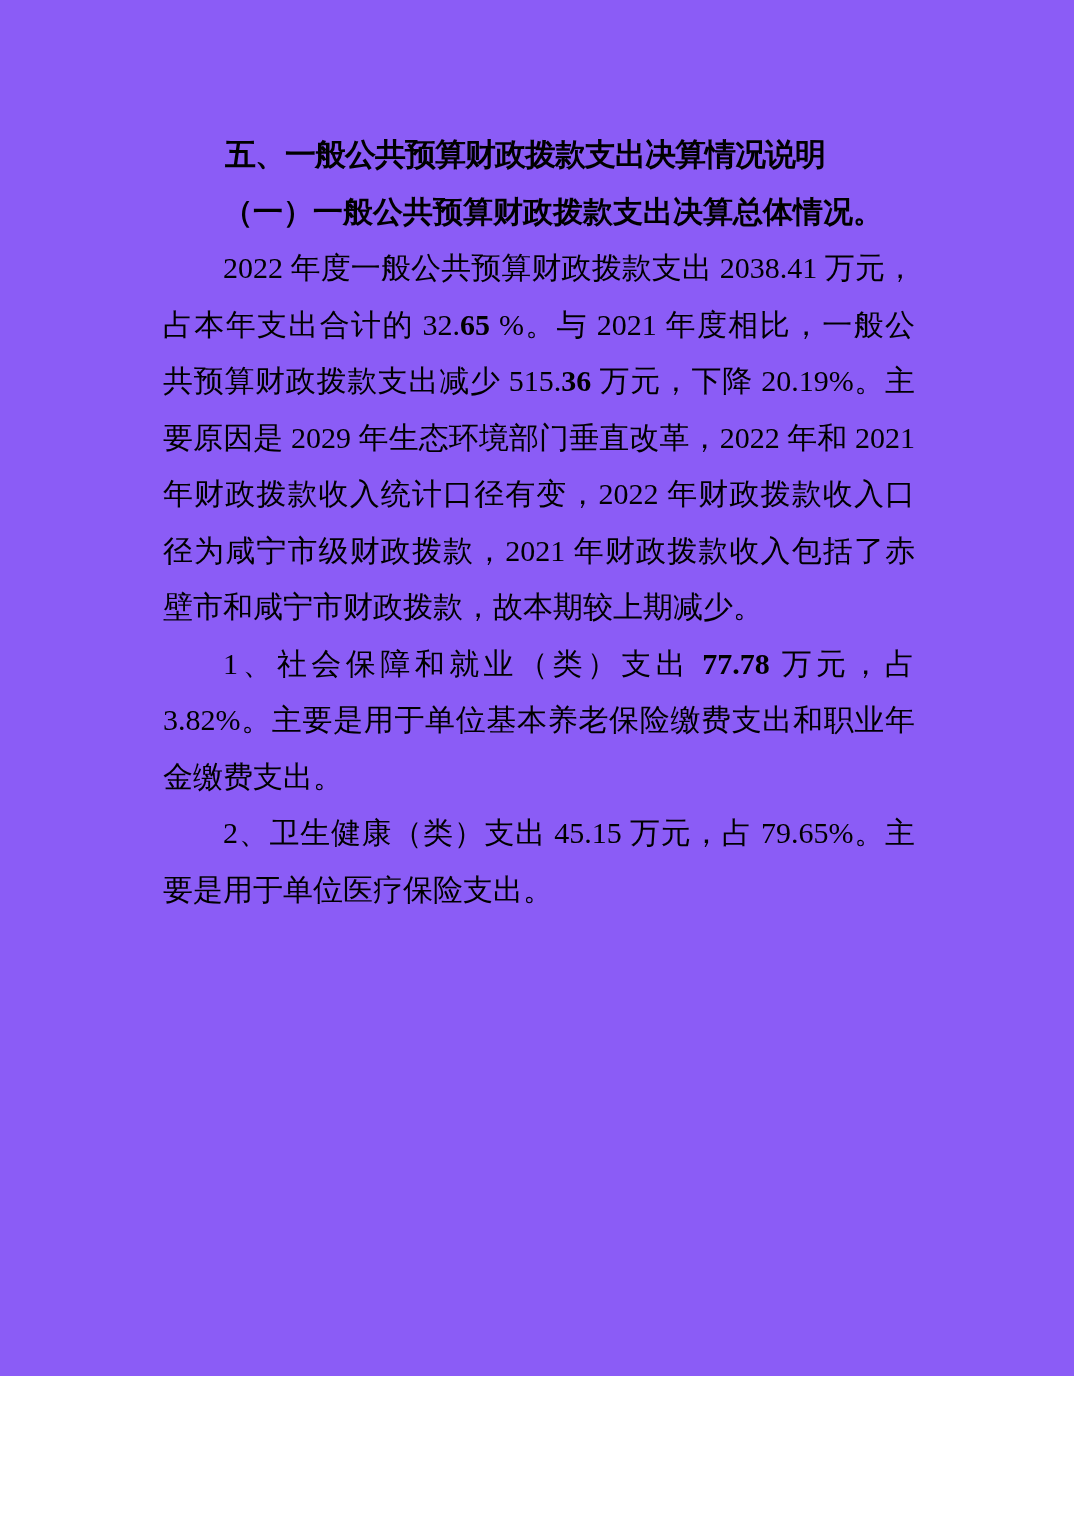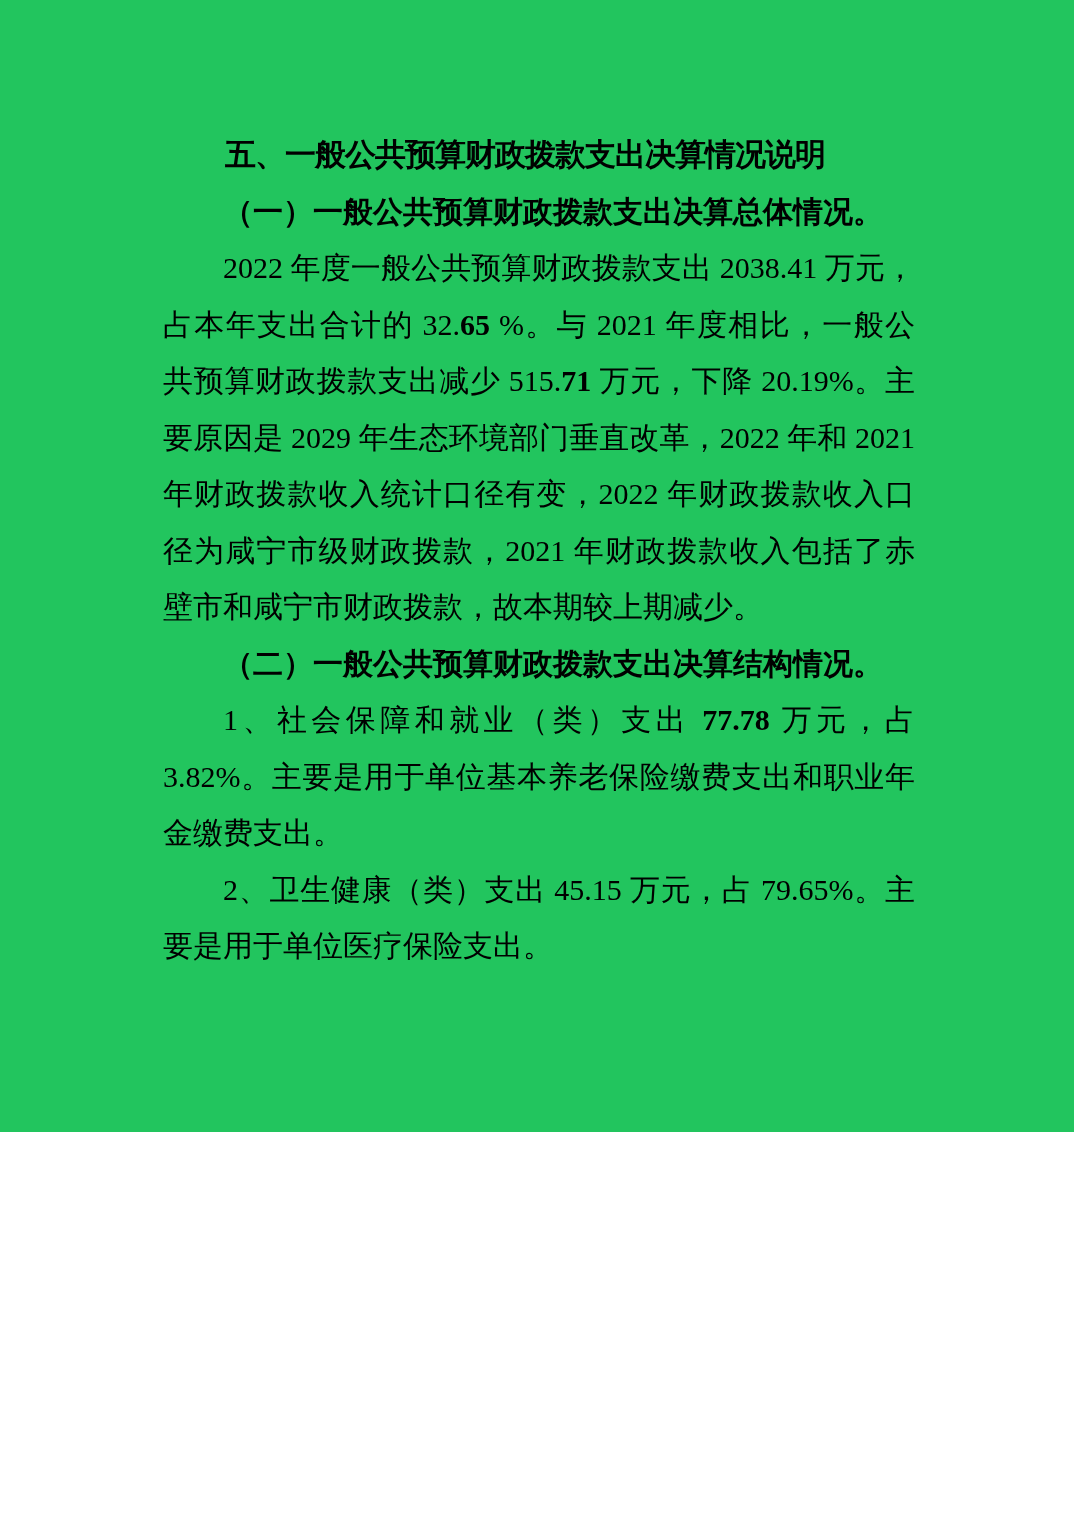--- a/index.html
+++ b/index.html
@@ -3,22 +3,22 @@
 <meta charset="utf-8">
 <style>
   html, body {
     margin: 0;
     padding: 0;
     background: #ffffff;
   }
   .page {
     position: relative;
     width: 1074px;
-    height: 1132px;
-    background: #22c55e;
+    height: 1376px;
+    background: #8b5cf6;
     color: #000000;
     overflow: hidden;
     font-family: "Liberation Serif", "DejaVu Serif", serif;
   }
   .content {
     position: absolute;
     left: 163px;
     top: 127px;
     width: 752px;
   }
@@ -60,20 +60,19 @@
   }
 </style>
 </head>
 <body>
 
 <div class="page">
   <div class="content">
     <h1 class="doc-title">五、一般公共预算财政拨款支出决算情况说明</h1>
     <div>
         <p class="para subheading"><span class="bold">（一）一般公共预算财政拨款支出决算总体情况。</span></p>
-        <p class="para body"><span>2022 年度一般公共预算财政拨款支出 2038.41 万元，占本年支出合计的 32.</span><span class="bold">65</span><span> %。与 2021 年度相比，一般公共预算财政拨款支出减少 515.</span><span class="bold">71</span><span> 万元，下降 20.19%。主要原因是 2029 年生态环境部门垂直改革，2022 年和 2021 年财政拨款收入统计口径有变，2022 年财政拨款收入口径为咸宁市级财政拨款，2021 年财政拨款收入包括了赤壁市和咸宁市财政拨款，故本期较上期减少。</span></p>
-        <p class="para subheading"><span class="bold">（二）一般公共预算财政拨款支出决算结构情况。</span></p>
+        <p class="para body"><span>2022 年度一般公共预算财政拨款支出 2038.41 万元，占本年支出合计的 32.</span><span class="bold">65</span><span> %。与 2021 年度相比，一般公共预算财政拨款支出减少 515.</span><span class="bold">36</span><span> 万元，下降 20.19%。主要原因是 2029 年生态环境部门垂直改革，2022 年和 2021 年财政拨款收入统计口径有变，2022 年财政拨款收入口径为咸宁市级财政拨款，2021 年财政拨款收入包括了赤壁市和咸宁市财政拨款，故本期较上期减少。</span></p>
         <p class="para body"><span>1、社会保障和就业（类）支出 </span><span class="bold">77.78</span><span> 万元，占 3.82%。主要是用于单位基本养老保险缴费支出和职业年金缴费支出。</span></p>
         <p class="para body"><span>2、卫生健康（类）支出 45.15 万元，占 79.65%。主要是用于单位医疗保险支出。</span></p>
       </div>
   </div>
   <div class="page-number">15</div>
 </div>
 
 </body></html>

